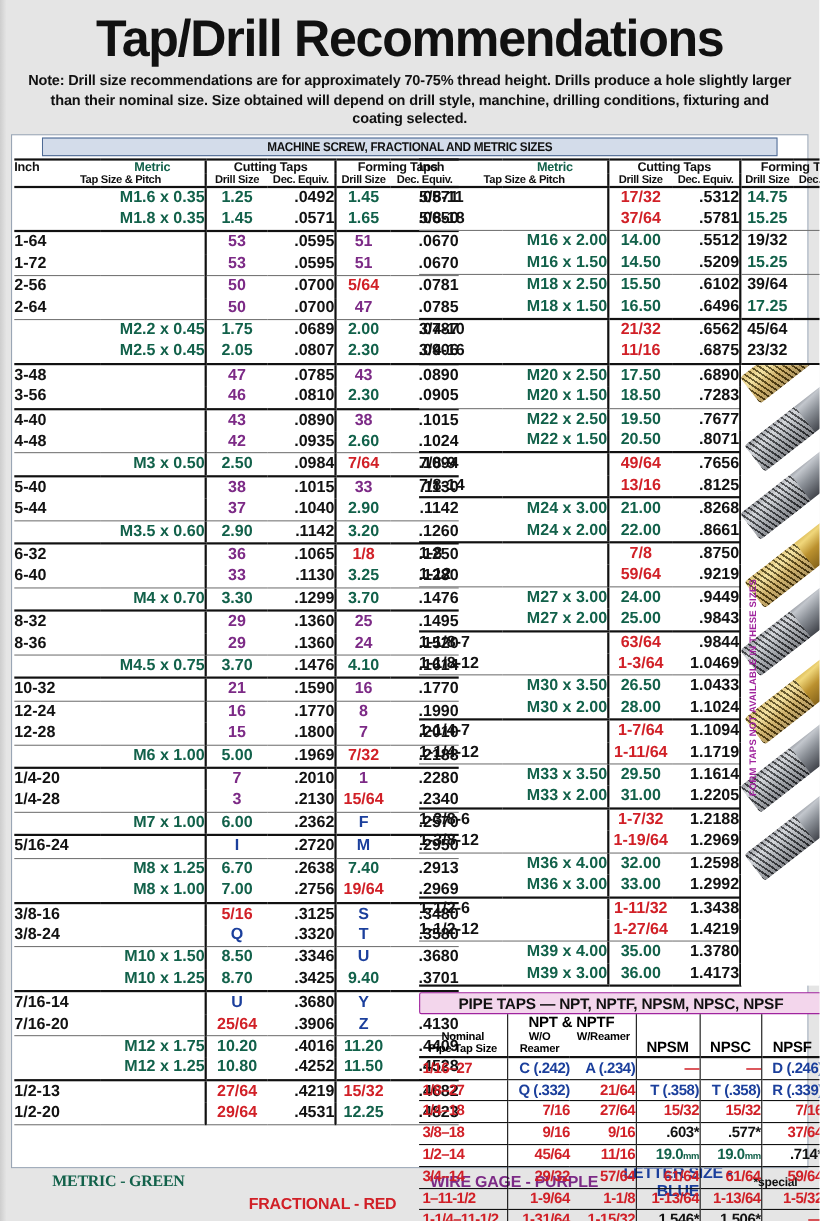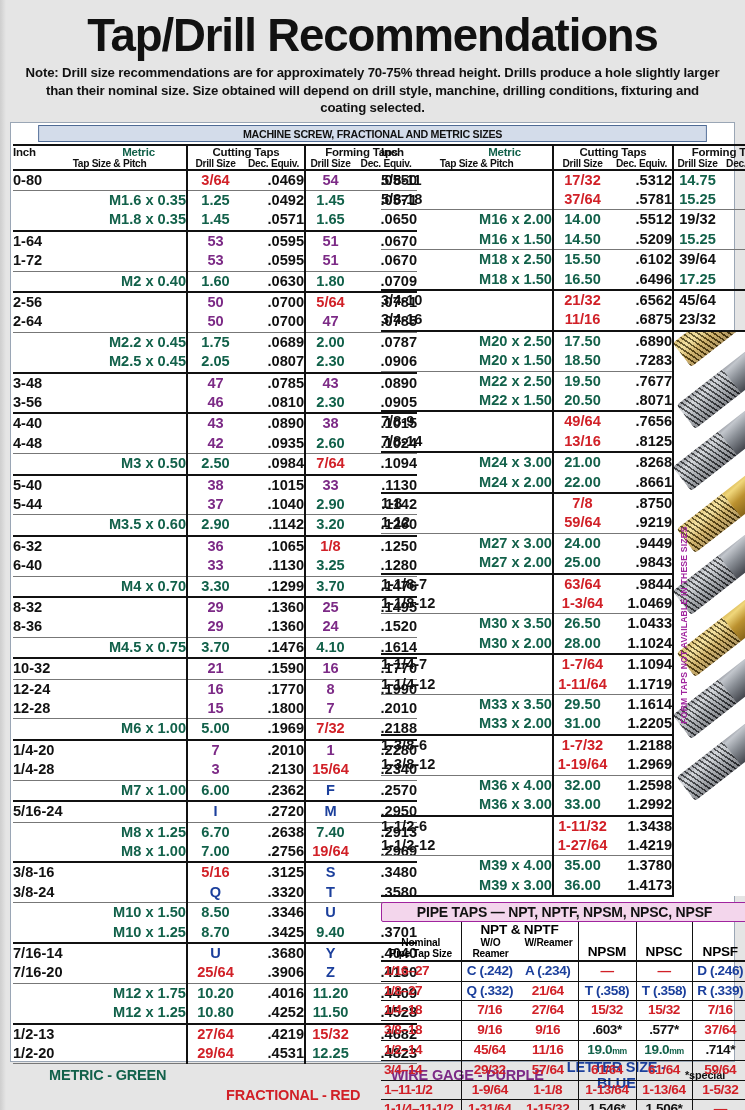--- a/index.html
+++ b/index.html
@@ -185,21 +185,21 @@
     padding: 0;
     letter-spacing: -0.2px;
     line-height: 11px;
   }
   table.pipe .ph-big { font-size: 13.6px; line-height: 15px; }
   table.pipe tr.ph-row th { border-bottom: 2px solid #111; vertical-align: bottom; padding-bottom: 1px;}
   table.pipe td {
     height: 18.6px;
     line-height: 18.6px;
     font-size: 13.6px;
-    text-align: center;
+    text-align: right;
     border-bottom: 1.6px solid #111;
     white-space: nowrap;
     letter-spacing: -0.4px;
   }
   table.pipe td.nom { text-align: left; padding-left: 3px; letter-spacing: -0.6px;}
   .pipe-v { border-left: 1.6px solid #111; }
   .mmsmall { font-size: 8.6px; }
   .npt-pair { display: flex; }
   .npt-pair > span { flex: 1; }
 
@@ -208,21 +208,21 @@
     display: flex;
     align-items: center;
     font-size: 14.5px;
     font-weight: bold;
     letter-spacing: -0.2px;
     margin-top: 3px;
     padding: 0 6px;
     height: 20px;
   }
   .legend > div { text-align: center; }
-  .lg1 { width: 200px; }
+  .lg1 { width: 200px; font-family: Liberation Serif, serif; }
   .lg2 { width: 205px; margin-top: 40px; }
   .lg3 { width: 175px; }
   .lg4 { width: 150px; }
   .lg5 { flex: 1; font-size: 11px; text-align: right; padding-right: 4px; }
   .shadow-edge {
     position:absolute; left:0; top:0; width:6px; height:1110px;
     background: linear-gradient(to right, rgba(0,0,0,0.10), rgba(0,0,0,0));
     pointer-events:none;
   }
 </style>
@@ -259,28 +259,20 @@
             </tr>
             <tr class="hdr-row2">
               <th colspan="2" class="black" style="text-align:center;padding-left:20px">Tap Size &amp; Pitch</th>
               <th class="vline black">Drill Size</th>
               <th class="black">Dec. Equiv.</th>
               <th class="vline black">Drill Size</th>
               <th class="black">Dec. Equiv.</th>
             </tr>
           </thead>
           <tbody id="left-body">
-              <tr class="r sub-end">
-                <td class="c-size black">0-80</td>
-                <td class="c-metric green"></td>
-                <td class="c-drill vline red">3/64</td>
-                <td class="c-dec black">.0469</td>
-                <td class="c-drill vline purple">54</td>
-                <td class="c-dec black">.0550</td>
-              </tr>
               <tr class="r">
                 <td class="c-size black"></td>
                 <td class="c-metric green">M1.6 x 0.35</td>
                 <td class="c-drill vline green">1.25</td>
                 <td class="c-dec black">.0492</td>
                 <td class="c-drill vline green">1.45</td>
                 <td class="c-dec black">.0571</td>
               </tr>
               <tr class="r grp-end">
                 <td class="c-size black"></td>
@@ -298,28 +290,20 @@
                 <td class="c-drill vline purple">51</td>
                 <td class="c-dec black">.0670</td>
               </tr>
               <tr class="r sub-end">
                 <td class="c-size black">1-72</td>
                 <td class="c-metric green"></td>
                 <td class="c-drill vline purple">53</td>
                 <td class="c-dec black">.0595</td>
                 <td class="c-drill vline purple">51</td>
                 <td class="c-dec black">.0670</td>
-              </tr>
-              <tr class="r grp-end">
-                <td class="c-size black"></td>
-                <td class="c-metric green">M2 x 0.40</td>
-                <td class="c-drill vline green">1.60</td>
-                <td class="c-dec black">.0630</td>
-                <td class="c-drill vline green">1.80</td>
-                <td class="c-dec black">.0709</td>
               </tr>
               <tr class="r">
                 <td class="c-size black">2-56</td>
                 <td class="c-metric green"></td>
                 <td class="c-drill vline purple">50</td>
                 <td class="c-dec black">.0700</td>
                 <td class="c-drill vline red">5/64</td>
                 <td class="c-dec black">.0781</td>
               </tr>
               <tr class="r sub-end">

